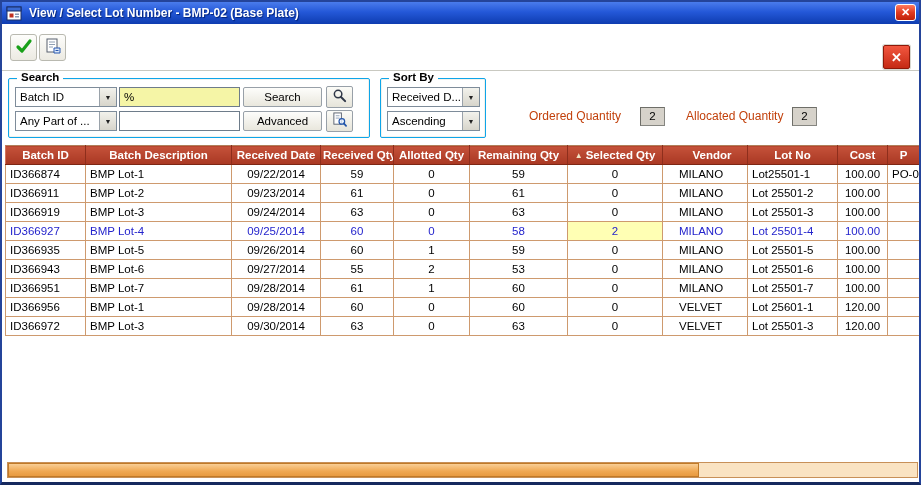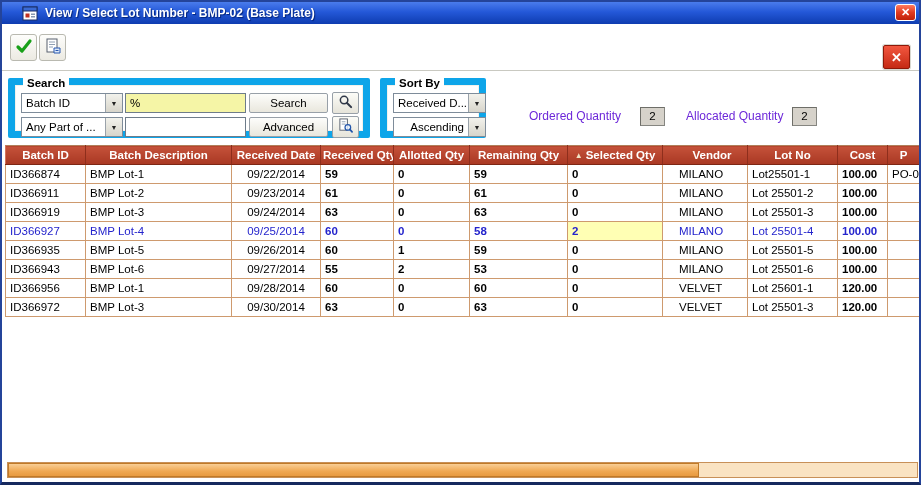--- a/index.html
+++ b/index.html
@@ -14,21 +14,21 @@
     height: 485px;
     background: #FFFFFF;
     border: 2px solid #24449A;
     border-bottom: 3px solid #16295E;
     overflow: hidden;
   }
   
   .titlebar {
     position: absolute; top: 0; left: 0; right: 0; height: 22px;
     background: linear-gradient(180deg, #4A7CEC 0%, #2458D8 45%, #0E3CB0 100%);
-    display: flex; align-items: center; padding: 0 20px;
+    display: flex; align-items: center; padding: 0 4px;
   }
   .title-icon { width: 18px; height: 16px; margin-right: 5px; display:flex; align-items:center; }
   .title-text {
     color: #FFFFFF; font-weight: bold; font-size: 12px;
     text-shadow: 1px 1px 1px #00227A; white-space: nowrap;
   }
   .title-close {
     position: absolute; top: 2px; right: 3px; width: 21px; height: 17px;
     background: linear-gradient(180deg, #FF7A5E 0%, #E03A20 50%, #C02008 100%);
     border: 1px solid #FFFFFF; border-radius: 3px;
@@ -52,29 +52,29 @@
     box-shadow: 0 0 0 1px #D8D8D0;
     color: #FFF; font-weight: bold; font-size: 13px;
     display: flex; align-items: center; justify-content: center; cursor: pointer; padding: 0;
   }
   .separator {
     position: absolute; top: 68px; left: 0; right: 0; height: 2px;
     border-top: 1px solid #C9C9C1; border-bottom: 1px solid #FFFFFF;
   }
   
   .group {
-    position: absolute; border: 7px solid #0ea5e9; border-radius: 2px;
+    position: absolute; border: 1px solid #0ea5e9; border-radius: 2px;
     box-shadow: inset 0 0 0 1px #F2F2EC;
   }
   .group-label {
     position: absolute; top: -8px; left: 8px; background: #FFFFFF;
     padding: 0 4px; font-weight: bold; font-size: 11.5px; color: #000;
   }
   .search-group { top: 76px; left: 6px; width: 362px; height: 60px; }
-  .sort-group   { top: 76px; left: 378px; width: 106px; height: 60px; text-align: right; }
+  .sort-group   { top: 76px; left: 378px; width: 106px; height: 60px; }
   
   .combo {
     position: absolute; height: 20px;
     border: 1px solid #7E8C9A; background: #FFFFFF;
     display: flex; align-items: stretch; cursor: pointer;
   }
   .combo-text { flex: 1; font-size: 11.5px; padding: 3px 4px 0 4px; overflow: hidden; white-space: nowrap; }
   .combo-arrow {
     width: 17px; background: linear-gradient(180deg, #F2F2EC, #D7D5CB);
     border-left: 1px solid #9AA2AA; font-size: 7px; color: #222;
@@ -103,21 +103,21 @@
   .btn-search    { left: 234px; top: 8px; width: 79px; }
   .icon-find     { left: 317px; top: 7px; }
   .combo-match   { left: 6px;  top: 32px; width: 102px; }
   .txt-secondary { left: 110px; top: 32px; width: 121px; }
   .btn-advanced  { left: 234px; top: 32px; width: 79px; }
   .icon-adv      { left: 317px; top: 31px; }
   
   .combo-sortfield { left: 6px; top: 8px;  width: 93px; }
   .combo-sortdir   { left: 6px; top: 32px; width: 93px; }
   
-  .qty-label { position: absolute; font-size: 12px; color: #6d28d9; white-space: nowrap; }
+  .qty-label { position: absolute; font-size: 12px; color: #c2410c; white-space: nowrap; }
   .lbl-ordered   { top: 107px; left: 527px; }
   .lbl-allocated { top: 107px; left: 684px; }
   .qty-field {
     position: absolute; width: 25px; height: 19px; top: 105px;
     background: #D6D2CA; border: 1px solid #858580;
     border-top-color: #6E6E68; border-left-color: #6E6E68;
     font-size: 11.5px; text-align: center; line-height: 17px;
   }
   .fld-ordered   { left: 638px; }
   .fld-allocated { left: 790px; }
@@ -143,21 +143,21 @@
   th:nth-child(3),  td:nth-child(3)  { width: 89px; }
   th:nth-child(4),  td:nth-child(4)  { width: 73px; }
   th:nth-child(5),  td:nth-child(5)  { width: 76px; }
   th:nth-child(6),  td:nth-child(6)  { width: 98px; }
   th:nth-child(7),  td:nth-child(7)  { width: 95px; }
   th:nth-child(8),  td:nth-child(8)  { width: 85px; padding-left: 16px; }
   th:nth-child(9),  td:nth-child(9)  { width: 90px; }
   th:nth-child(10), td:nth-child(10) { width: 50px; margin-top: 44px; }
   .al-left   { text-align: left; }
   .al-center { text-align: center; }
-  .al-right  { text-align: left; font-weight: bold; }
+  .al-right  { text-align: center; }
   tr.selected-row td { color: #2424CC; }
   td.hl-cell { background: #FFFFB4; color: #000; }
   .sort-icon { color: #F2E2C4; font-size: 8px; margin-right: 3px; vertical-align: 1px; }
   
   .hscroll {
     position: absolute; top: 460px; left: 5px; width: 911px; height: 16px;
     background: #FAE3C2; border: 1px solid #C89058; cursor: pointer;
   }
   .hscroll-thumb {
     position: absolute; top: 0; left: 0; height: 14px; width: 76%;
@@ -354,20 +354,33 @@
             <td class="al-right">55</td>
             <td class="al-right">2</td>
             <td class="al-right">53</td>
             <td class="al-right">0</td>
             <td class="al-left">MILANO</td>
             <td class="al-left">Lot 25501-6</td>
             <td class="al-right">100.00</td>
             <td class="al-left"></td>
           </tr>
           <tr>
+            <td class="al-left">ID366951</td>
+            <td class="al-left">BMP Lot-7</td>
+            <td class="al-center">09/28/2014</td>
+            <td class="al-right">61</td>
+            <td class="al-right">1</td>
+            <td class="al-right">60</td>
+            <td class="al-right">0</td>
+            <td class="al-left">MILANO</td>
+            <td class="al-left">Lot 25501-7</td>
+            <td class="al-right">100.00</td>
+            <td class="al-left"></td>
+          </tr>
+          <tr>
             <td class="al-left">ID366956</td>
             <td class="al-left">BMP Lot-1</td>
             <td class="al-center">09/28/2014</td>
             <td class="al-right">60</td>
             <td class="al-right">0</td>
             <td class="al-right">60</td>
             <td class="al-right">0</td>
             <td class="al-left">VELVET</td>
             <td class="al-left">Lot 25601-1</td>
             <td class="al-right">120.00</td>

